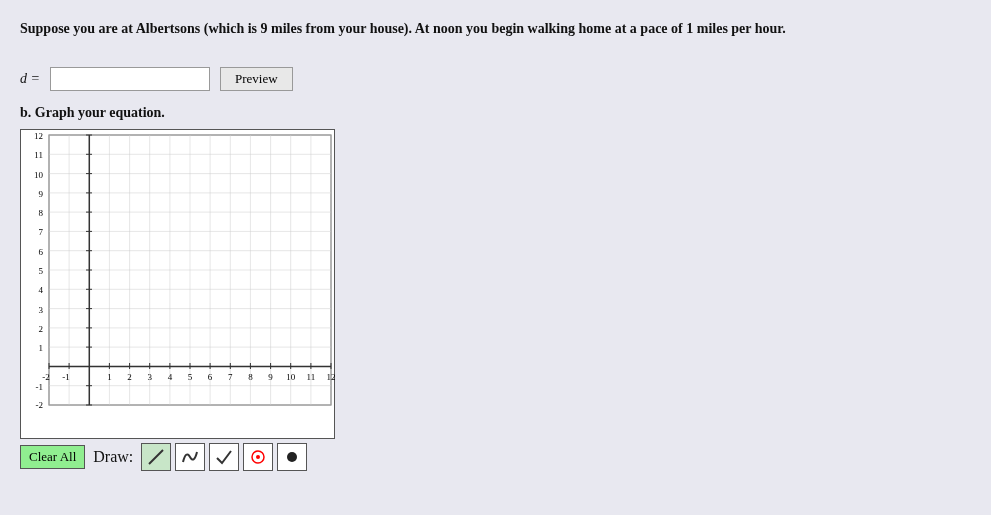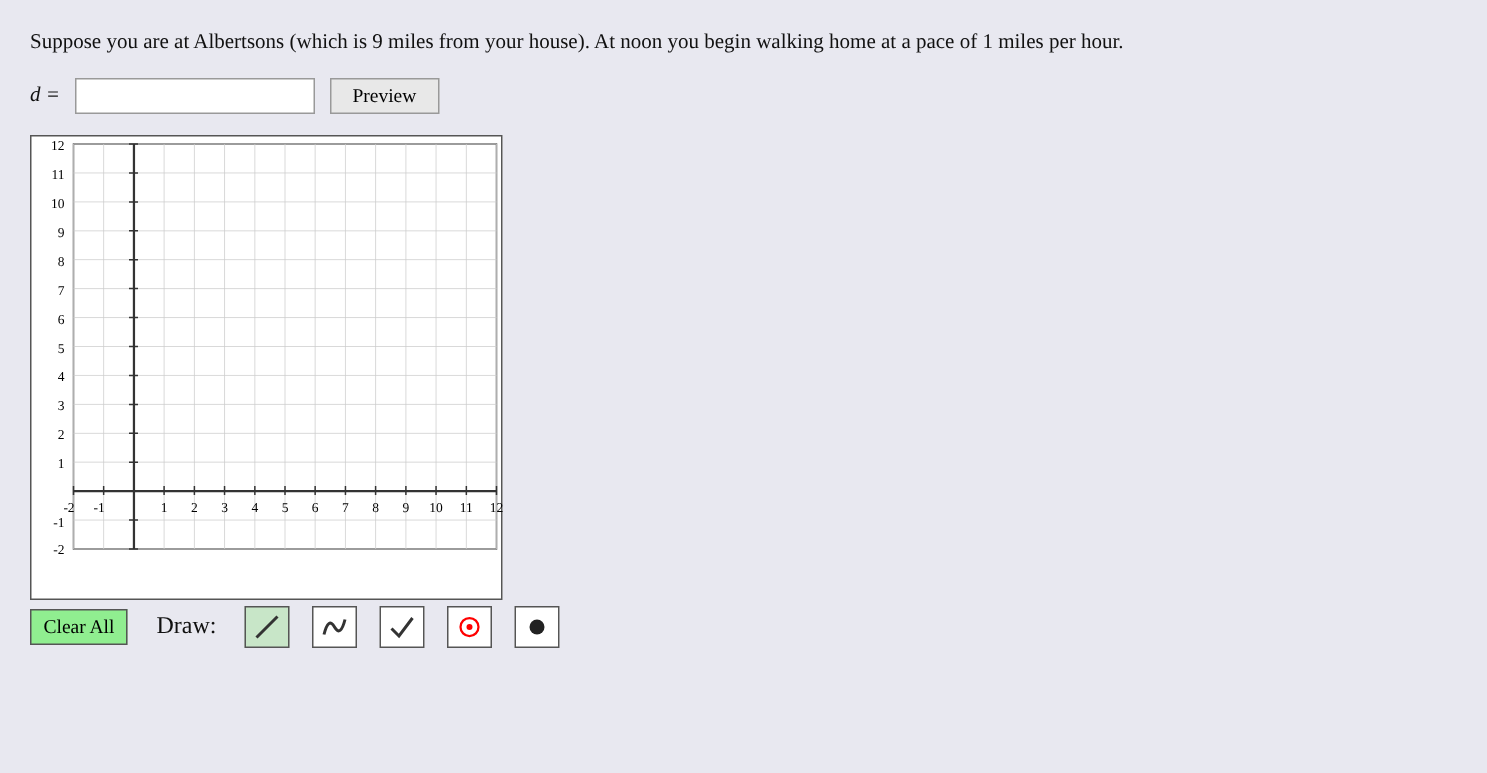--- a/index.html
+++ b/index.html
@@ -6,21 +6,22 @@
     body {
       background: #e8e8f0;
       font-family: Georgia, 'Times New Roman', serif;
       font-size: 14px;
       color: #111;
       padding: 18px 20px;
     }
     .problem-text {
       max-width: 870px;
       line-height: 1.6;
-      margin-bottom: 12px;
+      margin-bottom: 27px;
+      font-weight: bold;
     }
     .part-a {
       margin-bottom: 14px;
     }
     .part-a-label {
       font-weight: bold;
       margin-bottom: 6px;
     }
     .input-row {
       display: flex;
@@ -59,21 +60,21 @@
     .graph-container {
       position: relative;
       width: 315px;
       height: 310px;
       background: white;
       border: 1px solid #555;
     }
     .toolbar {
       display: flex;
       align-items: center;
-      gap: 15px;
+      gap: 4px;
       margin-top: 4px;
     }
     .clear-all-btn {
       background: #90ee90;
       border: 1px solid #555;
       padding: 3px 8px;
       font-size: 13px;
       cursor: pointer;
       font-family: Georgia, serif;
     }
@@ -112,20 +113,23 @@
 
 <div class="part-a">
   <div class="input-row">
     <span class="d-equals">d =</span>
     <input class="eq-input" type="text" style="">
     <button class="preview-btn">Preview</button>
   </div>
 </div>
 
 <div class="part-b">
+  <div class="part-b-label">
+    <strong>b.</strong> Graph your equation.
+  </div>
 
   <div class="graph-container">
     <svg width="315" height="310">
 
       <defs>
         <clipPath id="graphClip">
           <rect x="28" y="5" width="282" height="270"></rect>
         </clipPath>
       </defs>
 

